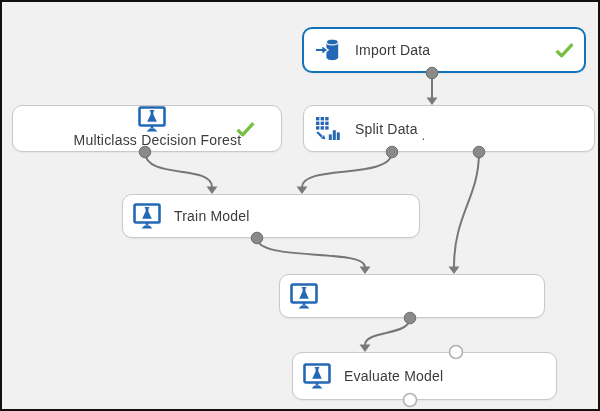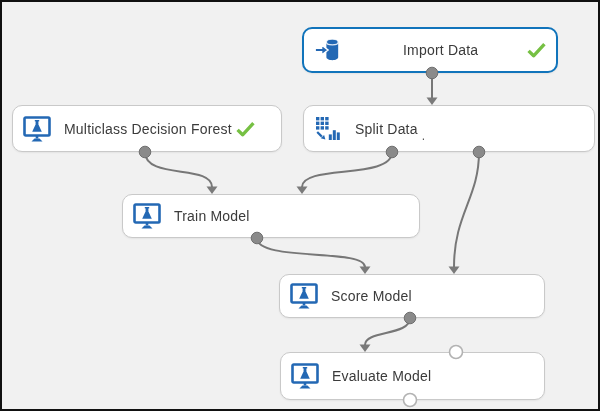--- a/index.html
+++ b/index.html
@@ -47,37 +47,37 @@
   .overlay{
     position:absolute;left:0;top:0;width:600px;height:411px;
     pointer-events:none;
   }
 </style>
 </head>
 <body>
 
 <div class="canvas">
 
-  <div class="node selected" style="left:300px;top:25px;width:256px;height:46px;gap:48px;">
+  <div class="node selected" style="left:300px;top:25px;width:284px;height:46px;">
     <span class="icon">
       <svg width="30" height="26" viewBox="0 0 28 24">
         <path d="M12.5,4.6 c0,-1.5 2.5,-2.7 5.5,-2.7 s5.5,1.2 5.5,2.7 v14.2 c0,1.5 -2.5,2.7 -5.5,2.7 s-5.5,-1.2 -5.5,-2.7 z" fill="#2368b4"></path>
         <ellipse cx="18" cy="4.6" rx="5.5" ry="2.7" fill="#2368b4" stroke="rgba(255,255,255,0.85)" stroke-width="1.2"></ellipse>
         <path d="M2,10.3 h6 v-3 l6,4.7 -6,4.7 v-3 h-6 z" fill="#2368b4" stroke="#ffffff" stroke-width="1.4"></path>
       </svg>
     </span>
     <span class="label">Import Data</span>
     <span class="check" style="right:10px;">
       <svg width="19" height="15" viewBox="0 0 18 14">
         <path d="M1.5,7.8 L6.3,12.5 L16.5,1.5" stroke="#76c043" stroke-width="3.2" fill="none"></path>
       </svg>
     </span>
   </div>
 
-  <div class="node" style="left:10px;top:103px;width:270px;height:47px;">
+  <div class="node" style="left:10px;top:103px;width:270px;height:47px;flex-direction:column;">
     <span class="icon">
       <svg width="28" height="26" viewBox="0 0 28 26">
         <rect x="1.5" y="1.5" width="25" height="18" rx="1.2" fill="#fff" stroke="#2368b4" stroke-width="2.6"></rect>
         <rect x="11.8" y="4" width="4.4" height="1.4" fill="#2368b4"></rect>
         <rect x="12.6" y="4.5" width="2.8" height="3.5" fill="#2368b4"></rect>
         <polygon points="13,7.5 9.2,15.8 18.8,15.8 15,7.5" fill="#2368b4"></polygon>
         <rect x="12.7" y="19.5" width="2.6" height="3" fill="#2368b4"></rect>
         <polygon points="8.5,25.5 19.5,25.5 16.5,22.5 11.5,22.5" fill="#2368b4"></polygon>
       </svg>
     </span>
@@ -134,24 +134,23 @@
     <span class="icon">
       <svg width="28" height="26" viewBox="0 0 28 26">
         <rect x="1.5" y="1.5" width="25" height="18" rx="1.2" fill="#fff" stroke="#2368b4" stroke-width="2.6"></rect>
         <rect x="11.8" y="4" width="4.4" height="1.4" fill="#2368b4"></rect>
         <rect x="12.6" y="4.5" width="2.8" height="3.5" fill="#2368b4"></rect>
         <polygon points="13,7.5 9.2,15.8 18.8,15.8 15,7.5" fill="#2368b4"></polygon>
         <rect x="12.7" y="19.5" width="2.6" height="3" fill="#2368b4"></rect>
         <polygon points="8.5,25.5 19.5,25.5 16.5,22.5 11.5,22.5" fill="#2368b4"></polygon>
       </svg>
     </span>
-    <span class="label">Score Model</span>
   </div>
 
-  <div class="node" style="left:278px;top:350px;width:265px;height:48px;">
+  <div class="node" style="left:290px;top:350px;width:265px;height:48px;">
     <span class="icon">
       <svg width="28" height="26" viewBox="0 0 28 26">
         <rect x="1.5" y="1.5" width="25" height="18" rx="1.2" fill="#fff" stroke="#2368b4" stroke-width="2.6"></rect>
         <rect x="11.8" y="4" width="4.4" height="1.4" fill="#2368b4"></rect>
         <rect x="12.6" y="4.5" width="2.8" height="3.5" fill="#2368b4"></rect>
         <polygon points="13,7.5 9.2,15.8 18.8,15.8 15,7.5" fill="#2368b4"></polygon>
         <rect x="12.7" y="19.5" width="2.6" height="3" fill="#2368b4"></rect>
         <polygon points="8.5,25.5 19.5,25.5 16.5,22.5 11.5,22.5" fill="#2368b4"></polygon>
       </svg>
     </span>

